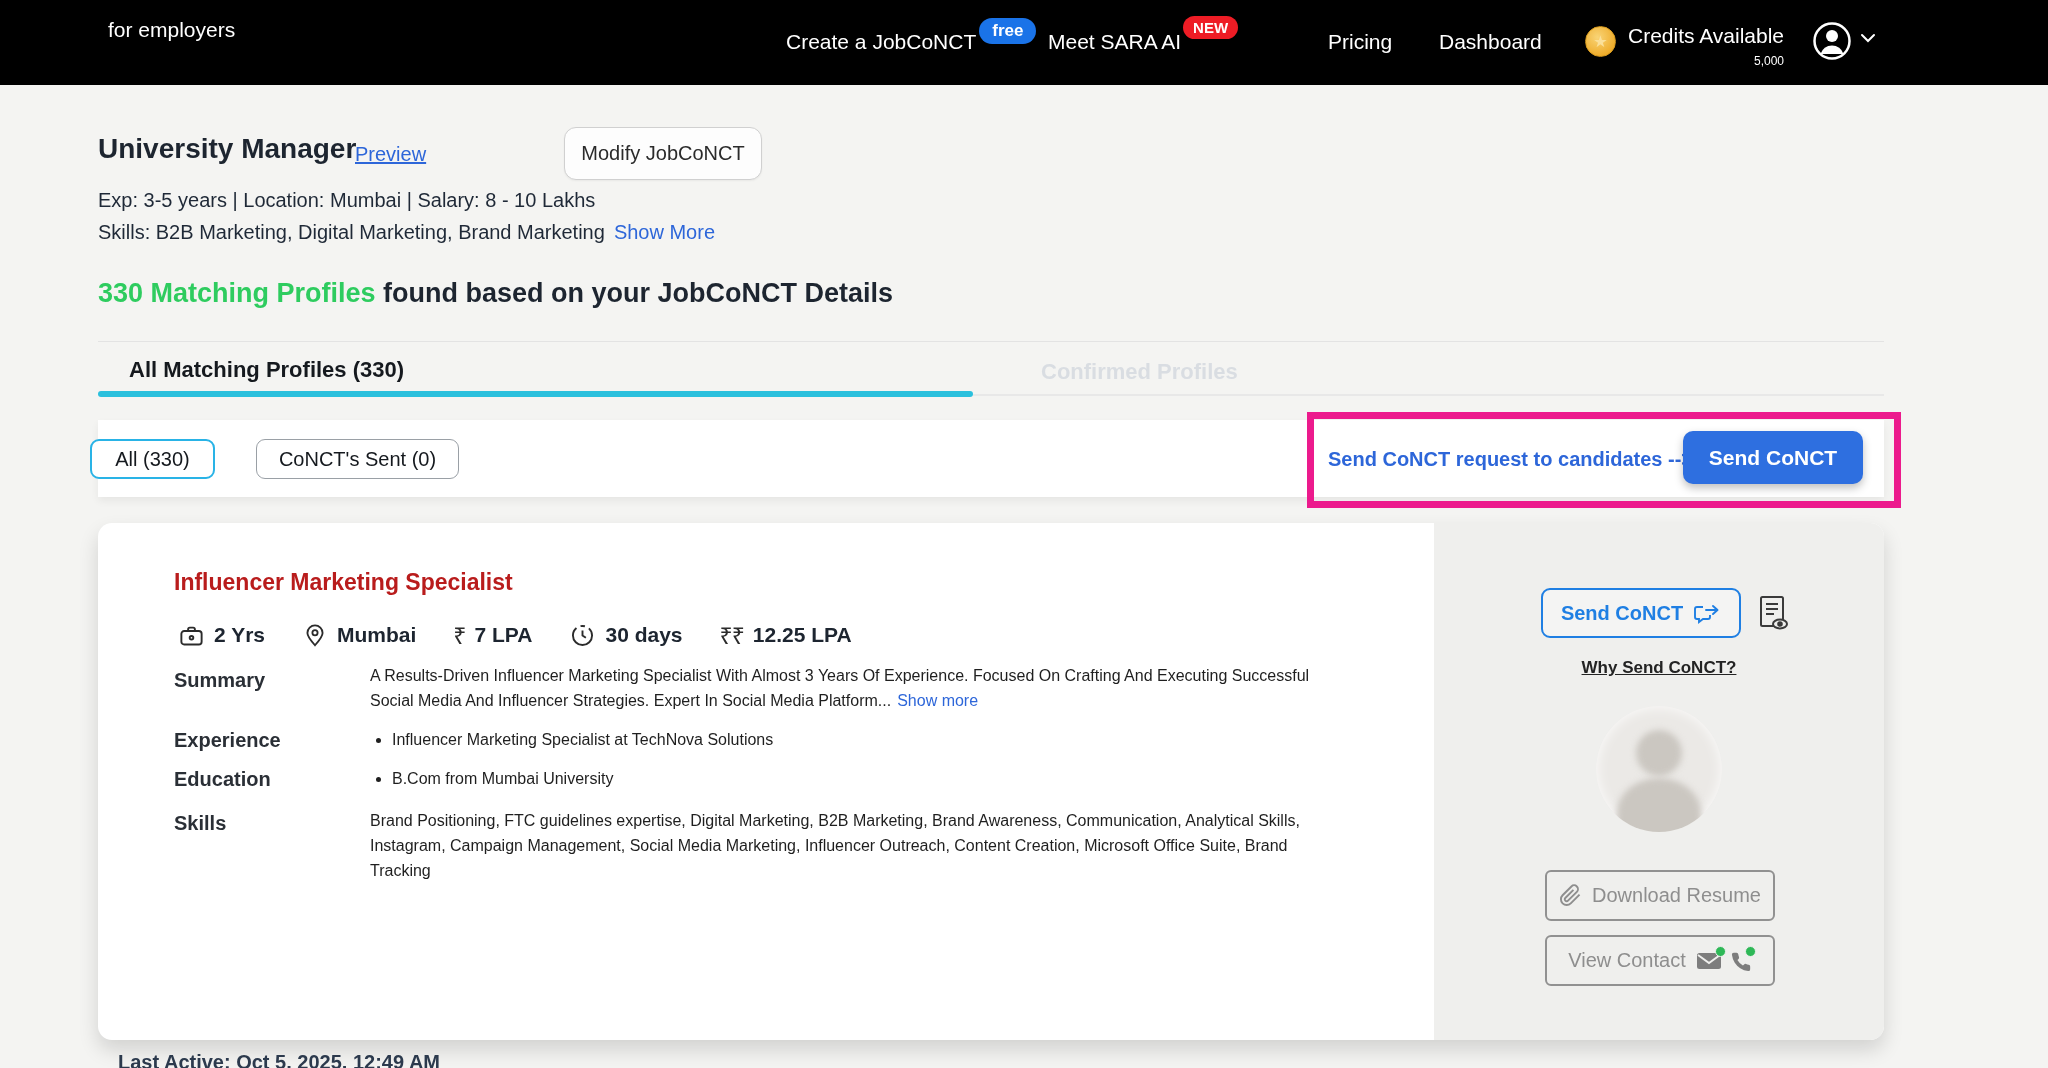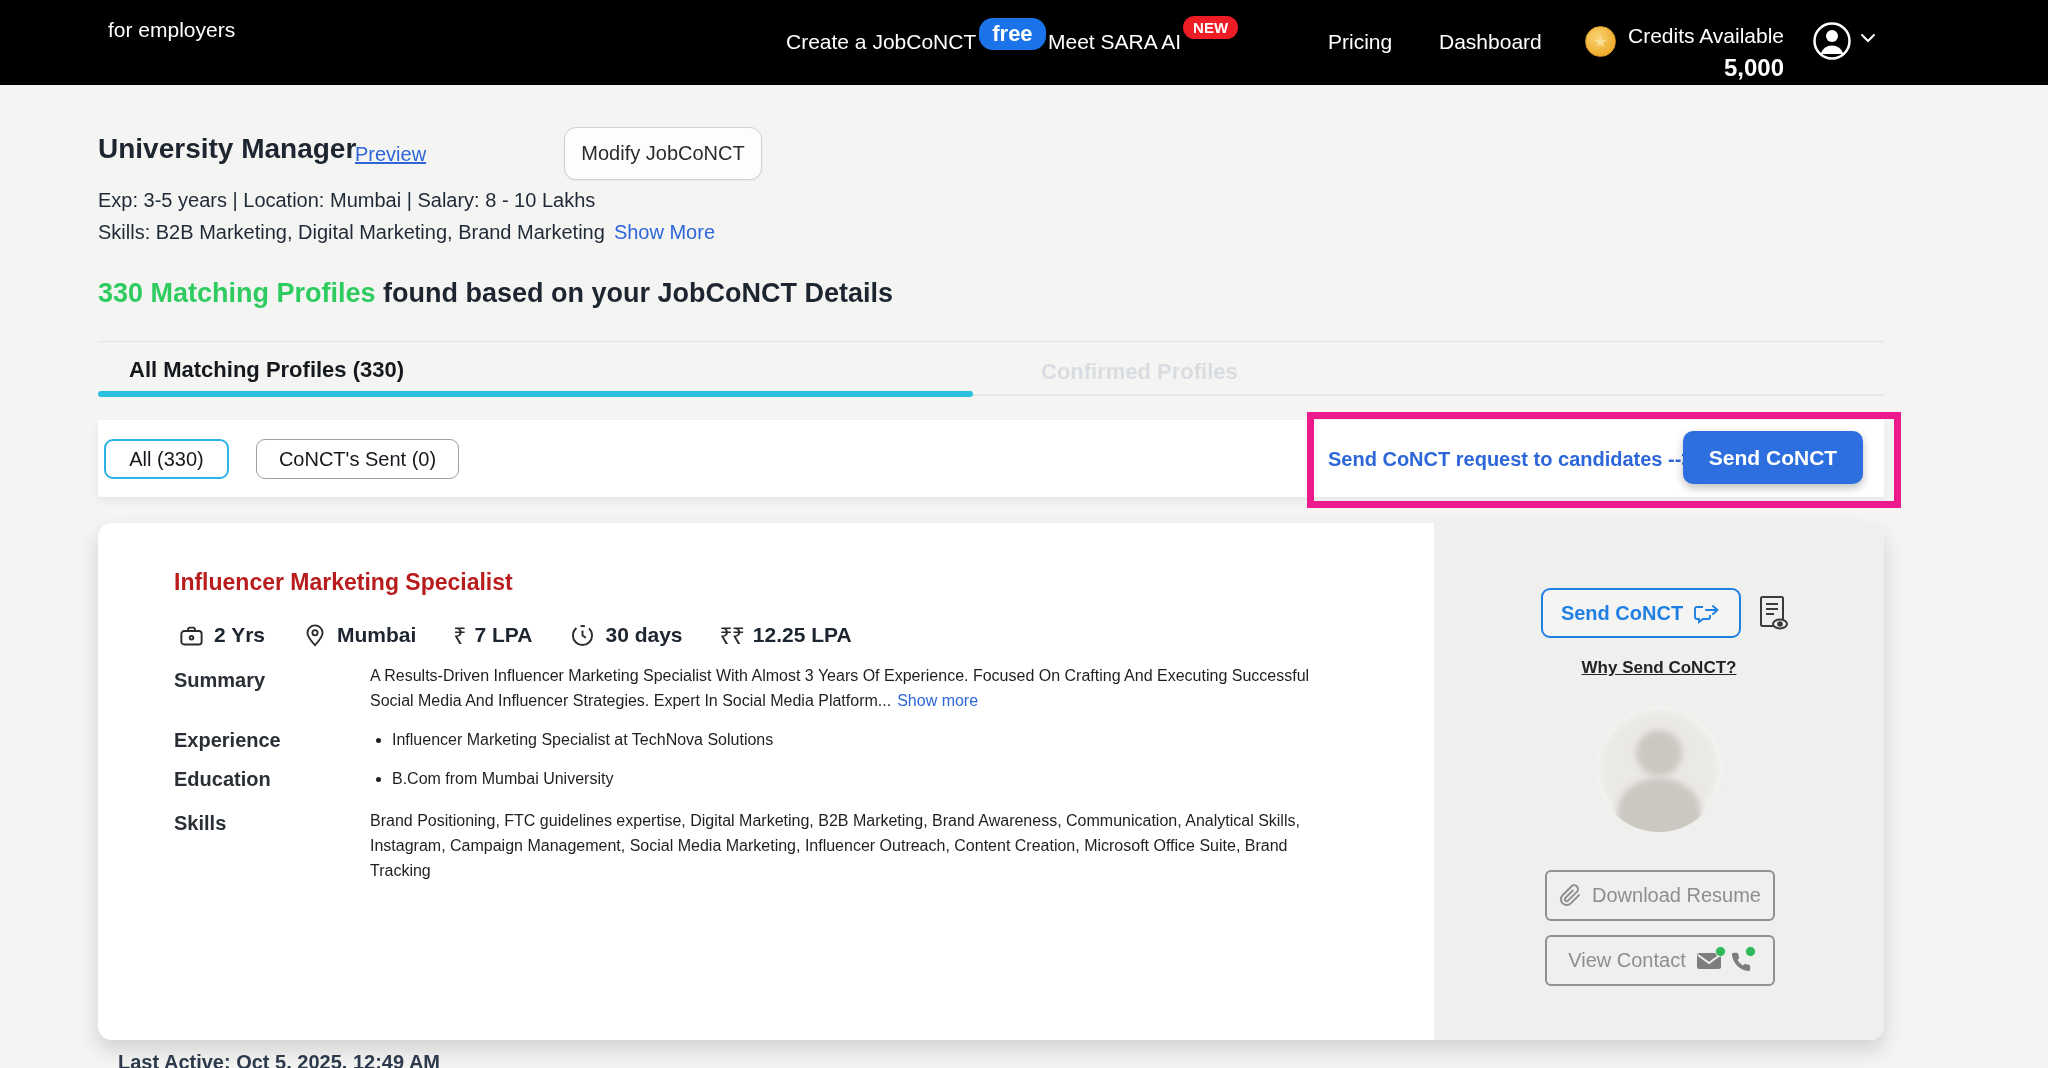--- a/index.html
+++ b/index.html
@@ -16,33 +16,33 @@
   .navbar { position:absolute; left:0; top:0; width:2048px; height:85px; background:#000; }
   .brand { left:97px; top:18px; display:flex; align-items:baseline; }
   .brand-name {
     font-size:44px; font-weight:700; letter-spacing:0.5px;
     background:linear-gradient(90deg,#4db9ec 0%,#58a2e6 30%,#8a67d6 55%,#cf5ec9 78%,#ef5fc0 100%);
     -webkit-background-clip:text; background-clip:text; color:transparent;
   }
   .brand-tag { color:#fff; font-size:21px; font-weight:500; margin-left:11px; }
   .nav-link { color:#fff; font-size:21px; font-weight:500; top:30px; white-space:nowrap; cursor:pointer; }
   .badge { display:inline-block; color:#fff; border-radius:14px; position:relative; vertical-align:top; }
-  .badge-free { background:#1a73e8; font-size:22px; font-weight:600; padding:3px 13px; top:-12px; margin-left:3px; }
+  .badge-free { background:#1a73e8; font-size:17px; font-weight:600; padding:3px 13px; top:-12px; margin-left:3px; }
   .badge-new { background:#ee1c25; font-size:15px; font-weight:700; padding:3px 10px; top:-14px; margin-left:2px; }
   .credits { left:1585px; top:24px; display:flex; align-items:flex-start; }
   .coin {
     width:31px; height:31px; border-radius:50%;
     background:radial-gradient(circle at 40% 35%, #f9d476, #eeab29 75%);
     border:1px solid #d79a1e; display:flex; align-items:center; justify-content:center;
     margin-right:12px; margin-top:2px;
   }
   .coin span { color:#fbe09a; font-size:16px; line-height:1; }
   .credits-text { display:flex; flex-direction:column; align-items:flex-end; }
   .credits-label { color:#fff; font-size:21px; font-weight:500; }
-  .credits-value { color:#fff; font-size:24px; font-weight:700; margin-top:6px;margin-left:48px; }
+  .credits-value { color:#fff; font-size:12px; font-weight:400; margin-top:6px;margin-left:48px; }
   .nav-avatar { left:1812px; top:21px; cursor:pointer; }
   .nav-chevron { left:1859px; top:32px; cursor:pointer; }
 
   
   .job-title { left:98px; top:133px; font-size:28px; font-weight:700; color:#1d2530; }
   .preview-link { left:355px; top:143px; font-size:20px; color:#2d66d9; text-decoration:underline; cursor:pointer; }
   .modify-btn {
     left:564px; top:127px; width:198px; height:53px;
     background:#fdfdfd; border:1px solid #d0d0d0; border-radius:12px;
     font-size:20px; color:#2b2b2b; display:flex; align-items:center; justify-content:center;
@@ -60,21 +60,21 @@
   
   .tabs-topline { left:98px; top:341px; width:1786px; height:1px; background:#e3e3e3; }
   .tab-all { left:129px; top:357px; font-size:22px; font-weight:700; color:#15191e; cursor:pointer; }
   .tab-confirmed { left:1041px; top:359px; font-size:22px; font-weight:700; color:#d9dde2; cursor:pointer; }
   .tab-underline-active { left:98px; top:391px; width:875px; height:6px; background:#2bc0dd; border-radius:3px; }
   .tab-underline-rest { left:973px; top:394px; width:911px; height:2px; background:#e8e8e8; }
 
   
   .filter-panel { left:98px; top:420px; width:1786px; height:77px; background:#fff; box-shadow:0 4px 8px rgba(0,0,0,0.06); }
   .chip { top:439px; height:40px; background:#fff; border-radius:9px; display:flex; align-items:center; justify-content:center; font-size:20px; color:#15191e; cursor:pointer; }
-  .chip-all { left:104px; width:125px; border:2px solid #29b3e6; }
+  .chip-all { left:90px; width:125px; border:2px solid #29b3e6; }
   .chip-sent { left:256px; width:203px; border:1px solid #9aa0a6; }
   .cta-hint { left:1328px; top:448px; font-size:20px; font-weight:600; color:#2d66d9; white-space:nowrap; }
   .cta-btn {
     left:1683px; top:431px; width:180px; height:53px;
     background:#2e6fe0; border-radius:10px; color:#fff; font-size:21px; font-weight:700;
     display:flex; align-items:center; justify-content:center; cursor:pointer;
     box-shadow:0 4px 8px rgba(0,0,0,0.25);
   }
   .pink-box { left:1307px; top:412px; width:594px; height:96px; border:7px solid #ec1a8d; z-index:30; pointer-events:none; }
 

